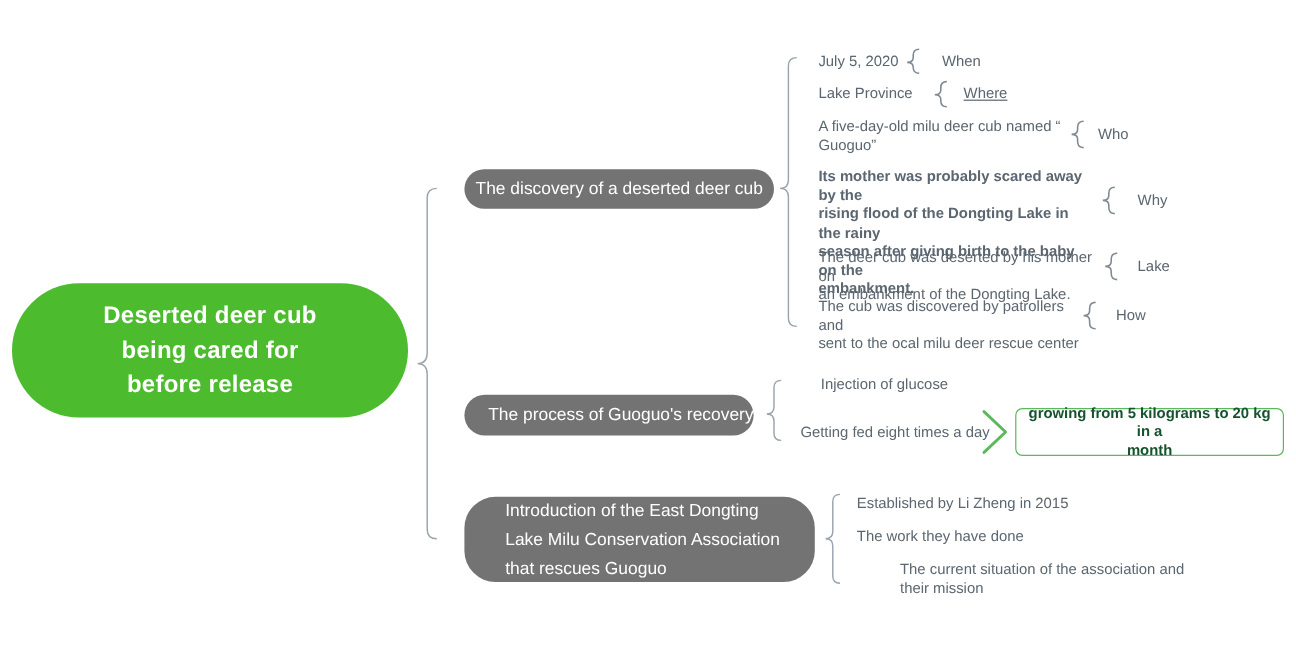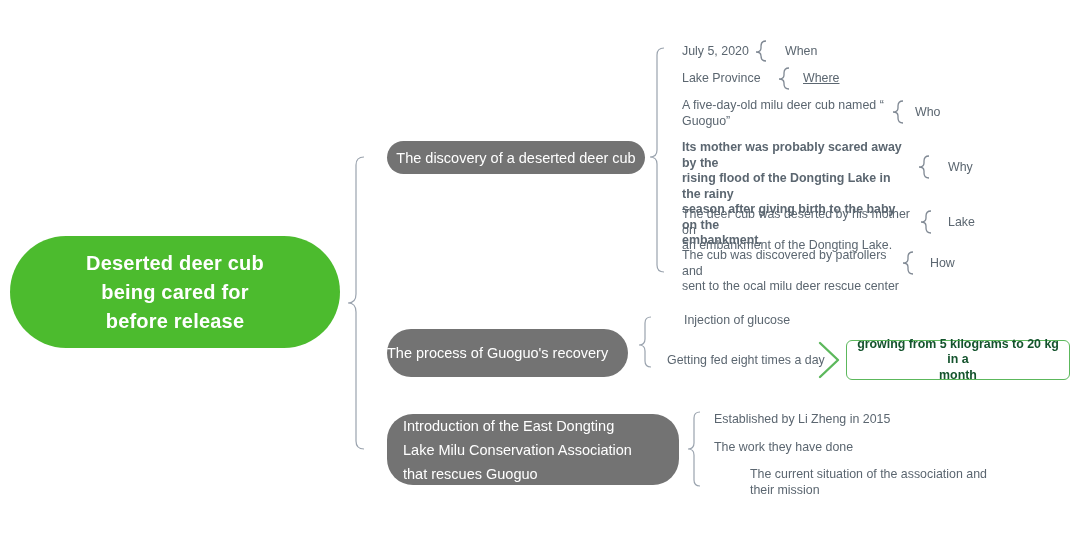--- a/index.html
+++ b/index.html
@@ -65,29 +65,29 @@
     left: 387px;
     top: 141px;
     width: 258px;
     height: 33px;
     justify-content: center;
   }
   #branch-2 {
     left: 387px;
     top: 329px;
     width: 241px;
-    height: 48px;
-    justify-content: flex-start;
+    height: 34px;
+    justify-content: flex-end;
   }
   #branch-3 {
     left: 387px;
     top: 414px;
     width: 292px;
     height: 71px;
-    padding-left: 16px;
+    padding-left: 34px;
     padding-right: 14px;
   }
   #branch-3 .pill-text {
     text-align: left;
     line-height: 24px;
   }
 
   
   .leaf {
     position: absolute;

